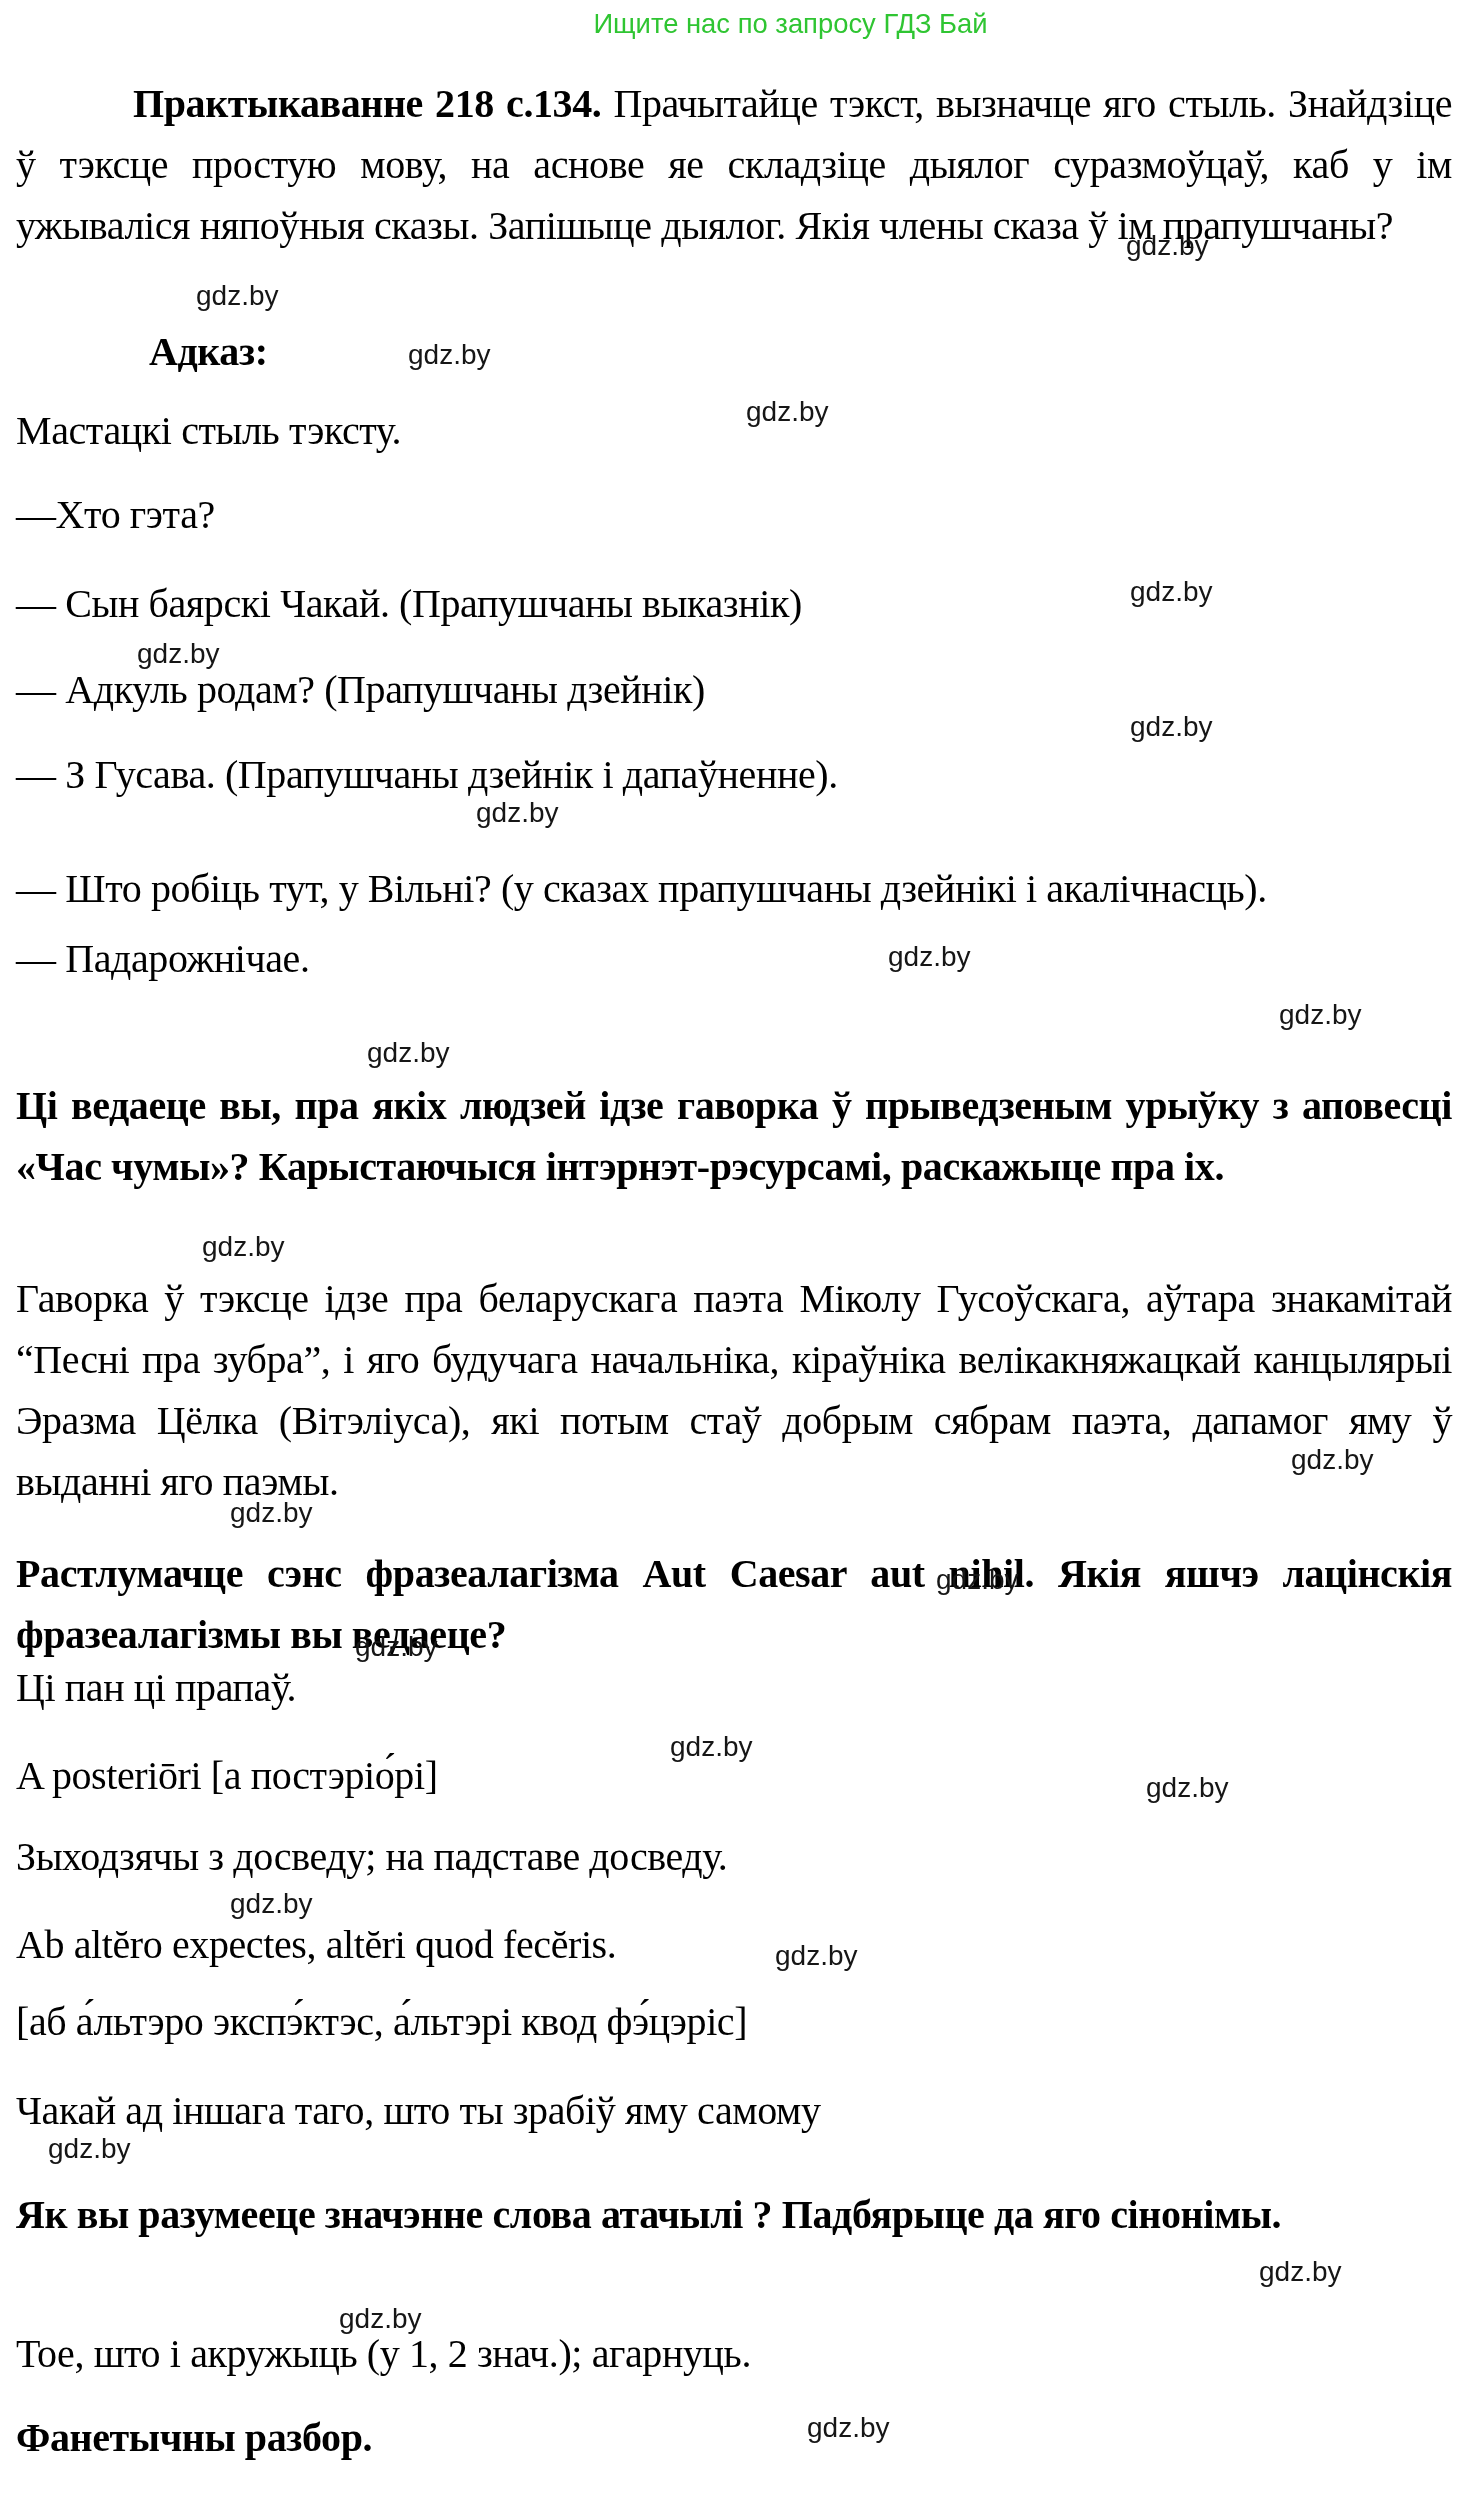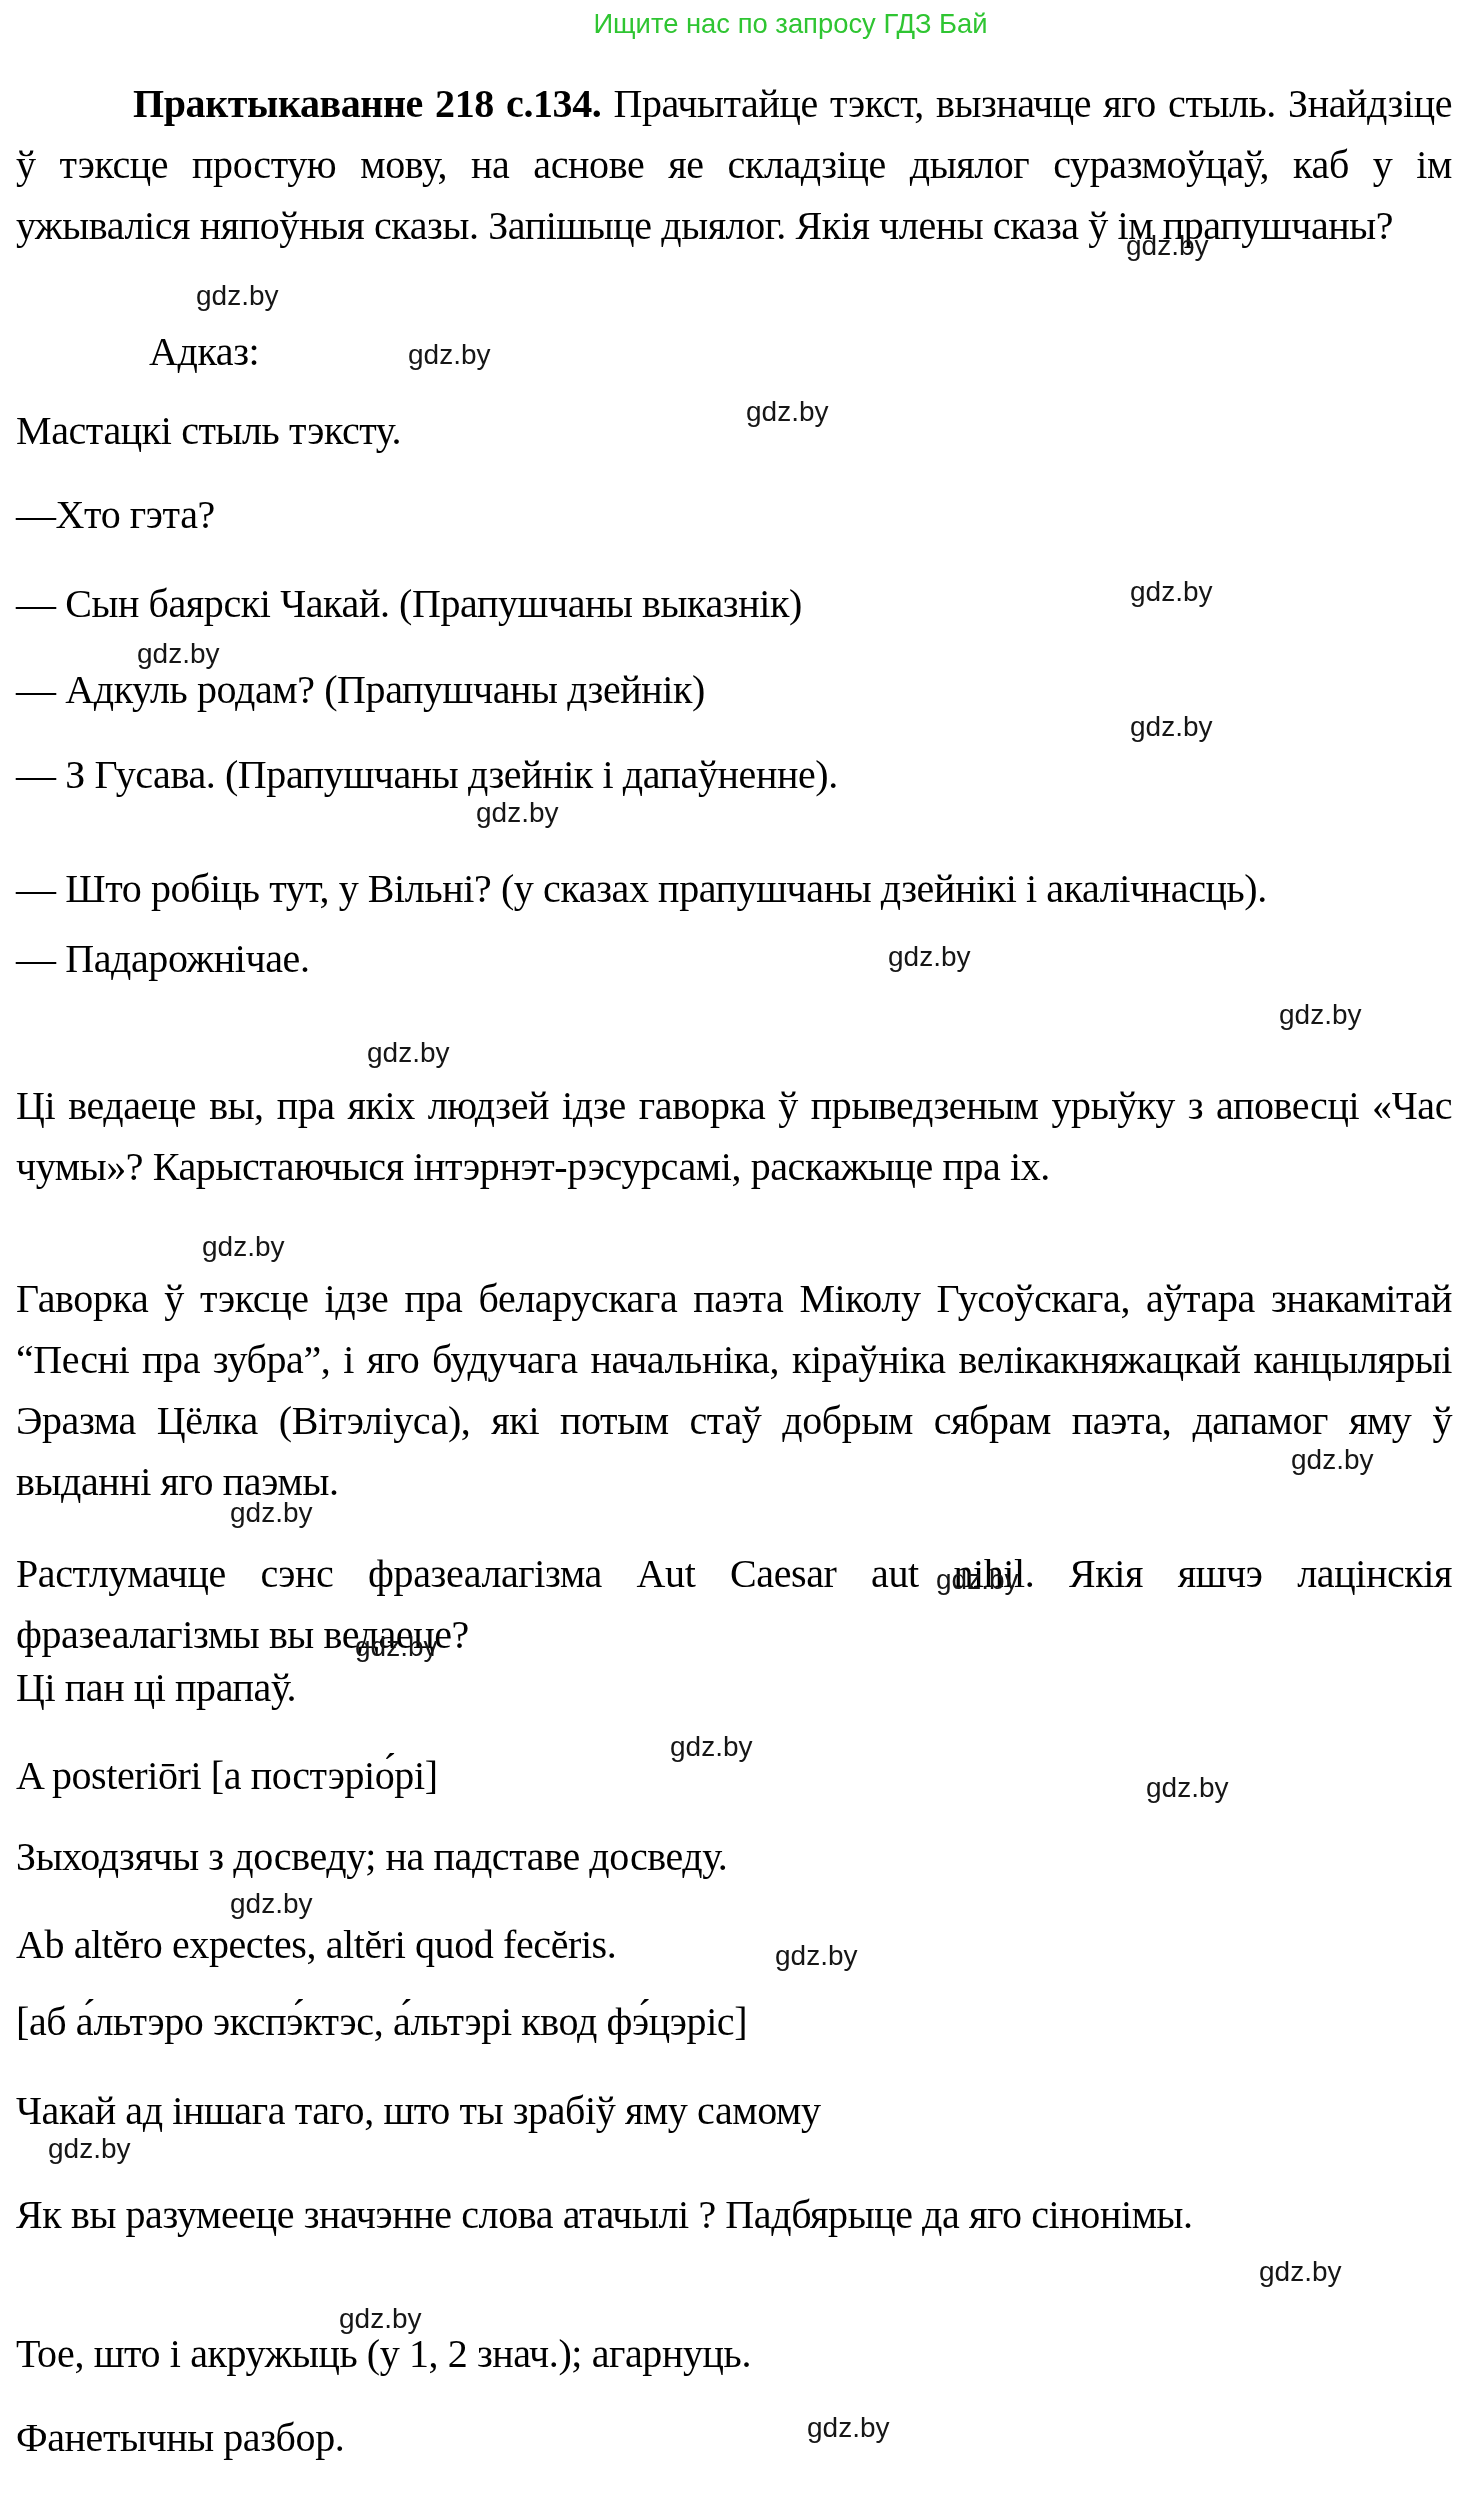--- a/index.html
+++ b/index.html
@@ -33,21 +33,21 @@
     position:absolute;
     left:16px;
     width:1436px;
     margin:0;
     font-size:40px;
     line-height:61px;
     color:var(--ink);
     letter-spacing:-0.4px;
   }
   .justify{text-align:justify;margin-top:20px;}
-  .bold{font-weight:normal;}
+  .bold{font-weight:bold;}
   .indent{text-indent:117px;}
   .autow{width:auto;white-space:nowrap;}
   .wm{
     position:absolute;
     font-family:"Liberation Sans", sans-serif;
     font-size:28px;line-height:27px;
     color:var(--wm-ink);
     white-space:nowrap;
   }
   .footer{

